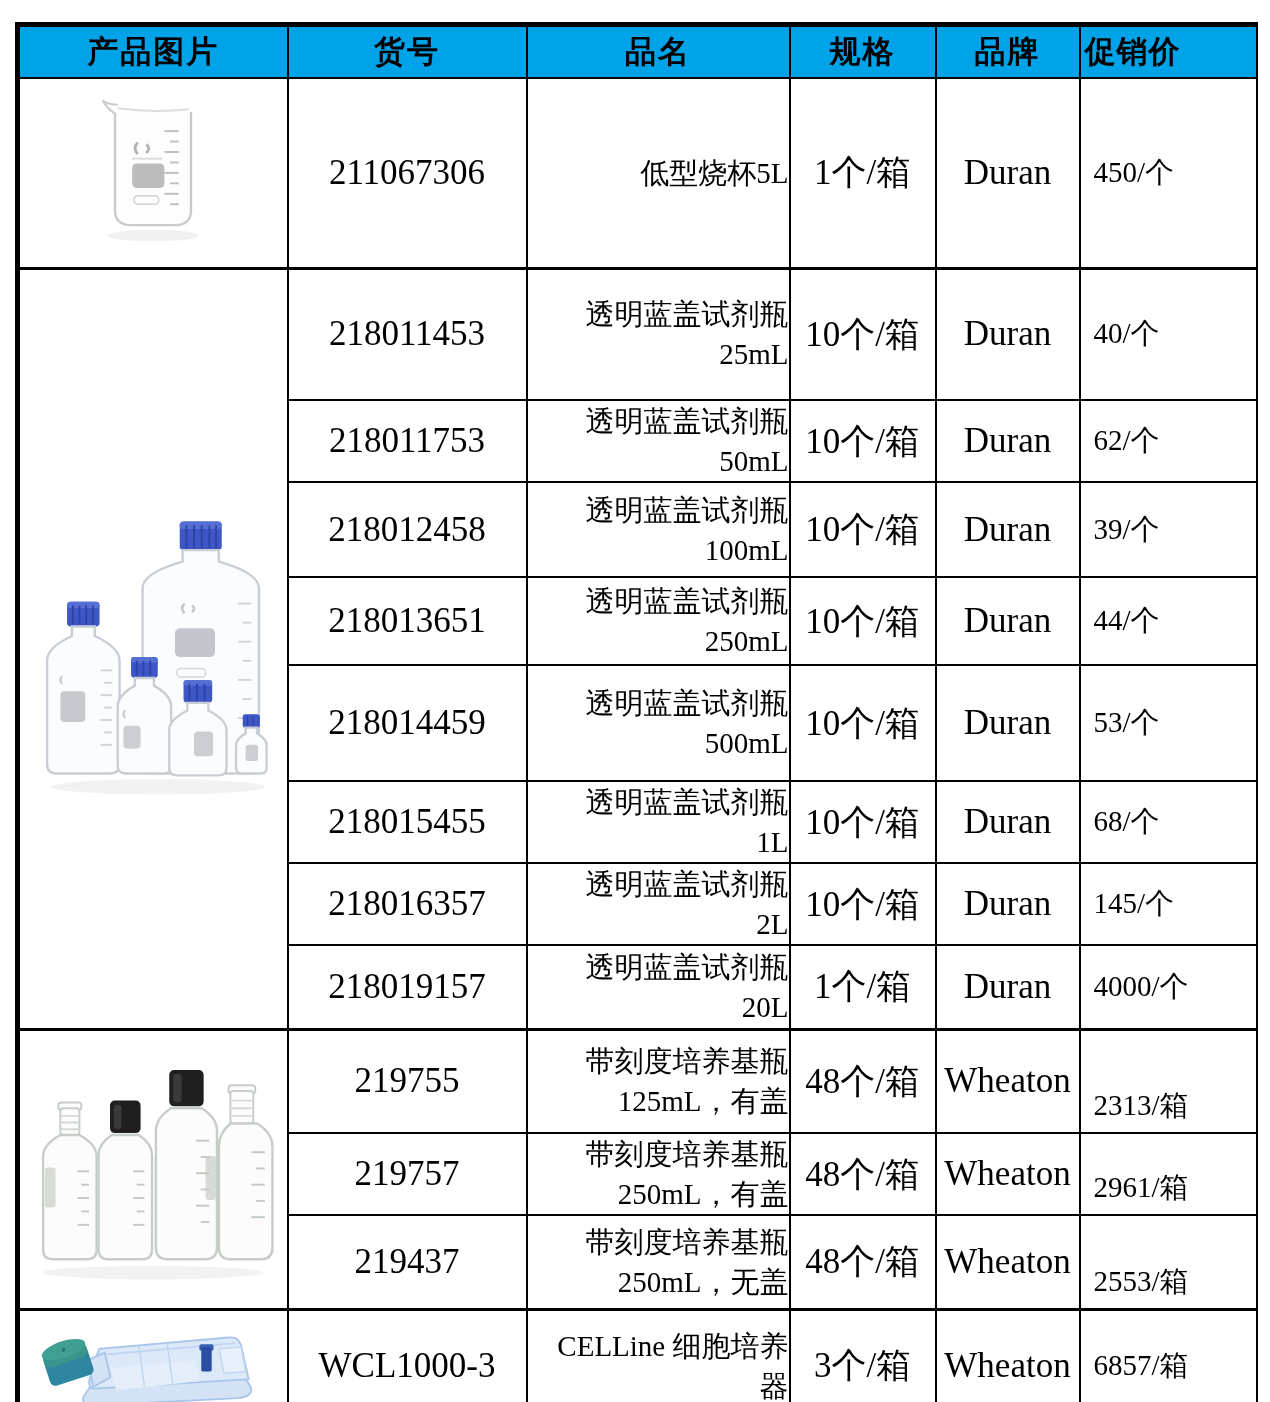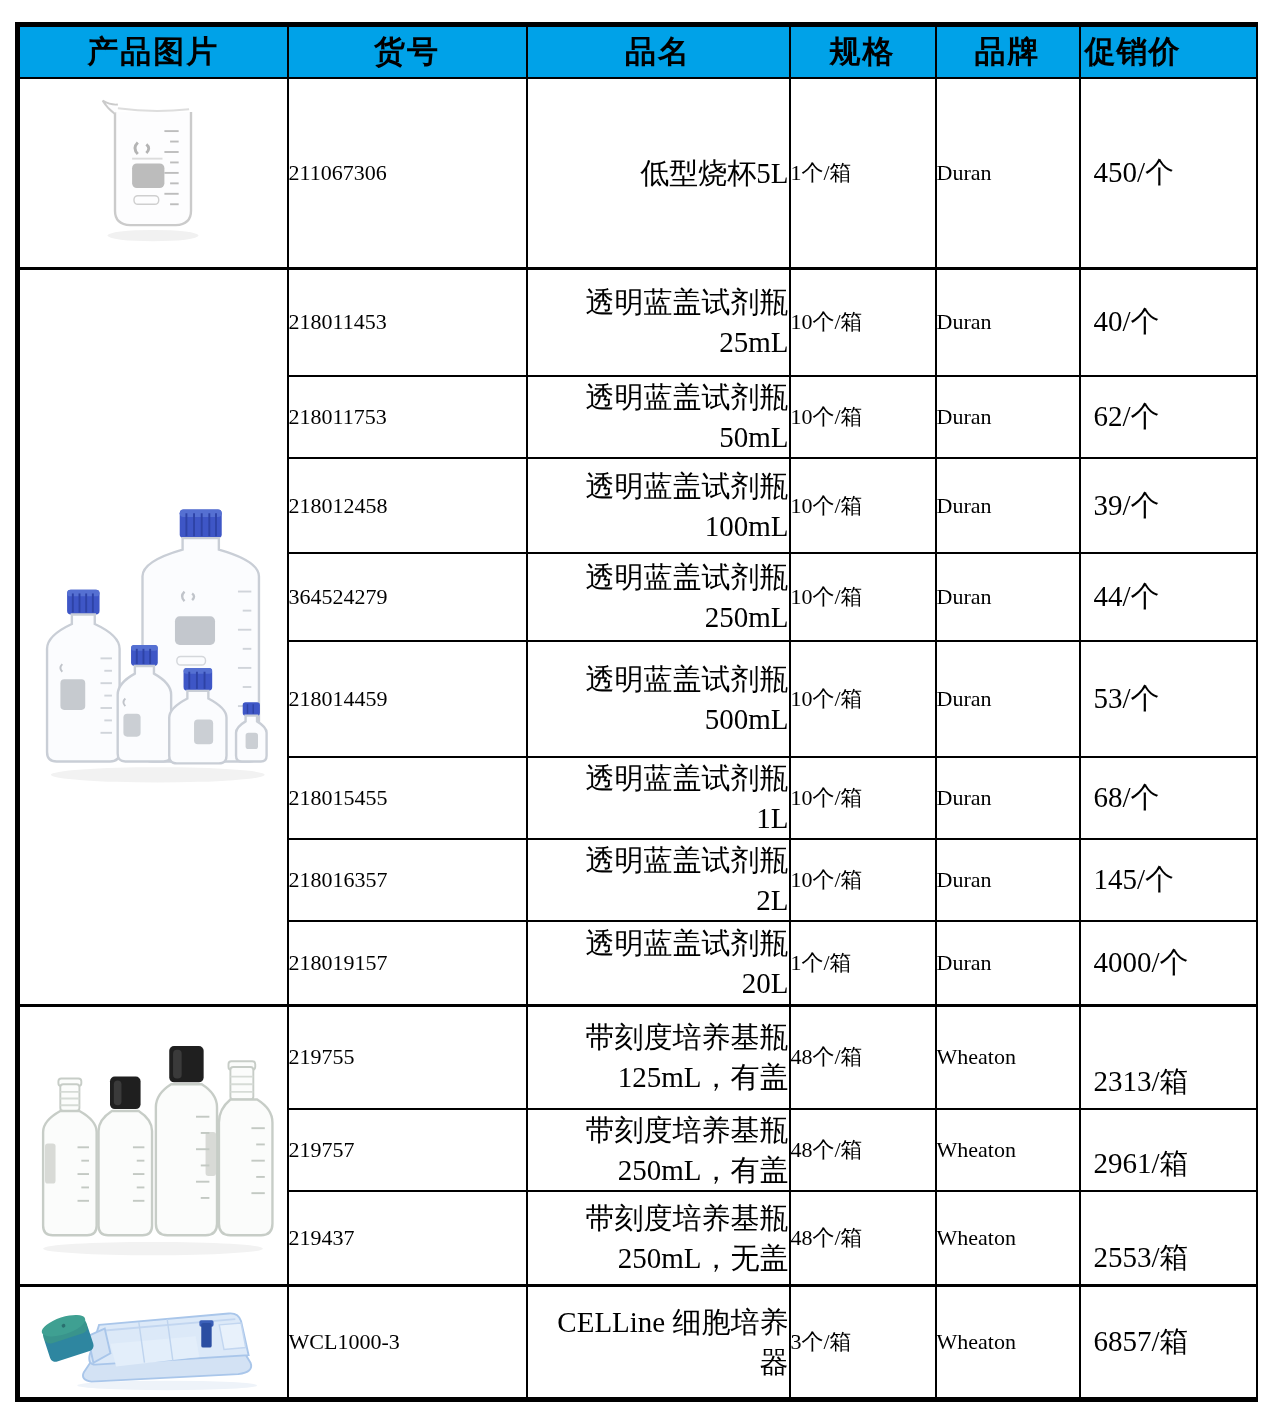--- a/index.html
+++ b/index.html
@@ -3,21 +3,21 @@
 <meta charset="utf-8">
 <style>
   html,body{margin:0;padding:0;background:#ffffff;}
   body{width:1270px;height:1402px;overflow:hidden;color:#000;
        font-family:"Liberation Serif","DejaVu Serif",serif;}
   table.price-table{border-collapse:collapse;table-layout:fixed;width:1239px;
        margin:22px 14px 0 15px;border:5px solid #000;border-right-width:2px;border-bottom-width:6px;}
   td,th{border:2px solid #000;overflow:hidden;padding:0;}
   thead th{background:#00A2E8;font-size:31px;font-weight:bold;height:50px;text-align:center;letter-spacing:2px;}
   thead th.left{text-align:left;padding-left:4px;letter-spacing:1px;}
-  td.c-sku,td.c-spec,td.c-brand{font-size:22px;vertical-align:middle;}
+  td.c-sku,td.c-spec,td.c-brand{text-align:center;font-size:35px;vertical-align:middle;}
   td.c-name{text-align:right;font-size:29px;line-height:1.38;vertical-align:middle;}
   td.c-price{text-align:left;font-size:29px;padding-left:13px;vertical-align:middle;}
   td.c-price.pb{vertical-align:bottom;padding-bottom:6px;}
   td.c-img{text-align:center;vertical-align:middle;background:#fff;}
   tr.gsep td{border-top-width:3px;}
 </style>
 </head>
 <body>
 
 <table class="price-table">
@@ -66,21 +66,21 @@
       </td>
       <td class="c-sku">211067306</td>
       <td class="c-name">
           <div>低型烧杯5L</div>
         </td>
       <td class="c-spec">1个/箱</td>
       <td class="c-brand">Duran</td>
       <td class="c-price">450/个</td>
     </tr>
 
-    <tr class="gsep" style="height:108px">
+    <tr class="gsep" style="height:132px">
       <td class="c-img" rowspan="8">
         <svg viewBox="0 0 270 330" width="258" height="315">
           <ellipse cx="140" cy="312" rx="112" ry="8" fill="#f2f2f2"></ellipse>
 
           <rect x="163" y="34" width="44" height="30" rx="4" fill="#3E56C6"></rect>
           <rect x="163" y="34" width="44" height="8" rx="4" fill="#5570D2"></rect>
           <g stroke="#2E43A6" stroke-width="2">
               <line x1="170" y1="38" x2="170" y2="62"></line>
               <line x1="178" y1="38" x2="178" y2="62"></line>
               <line x1="186" y1="38" x2="186" y2="62"></line>
@@ -175,21 +175,21 @@
       <td class="c-sku">218012458</td>
       <td class="c-name">
           <div>透明蓝盖试剂瓶</div>
           <div>100mL</div>
         </td>
       <td class="c-spec">10个/箱</td>
       <td class="c-brand">Duran</td>
       <td class="c-price">39/个</td>
     </tr>
     <tr style="height:88px">
-      <td class="c-sku">364524279</td>
+      <td class="c-sku">218013651</td>
       <td class="c-name">
           <div>透明蓝盖试剂瓶</div>
           <div>250mL</div>
         </td>
       <td class="c-spec">10个/箱</td>
       <td class="c-brand">Duran</td>
       <td class="c-price">44/个</td>
     </tr>
     <tr style="height:116px">
       <td class="c-sku">218014459</td>

